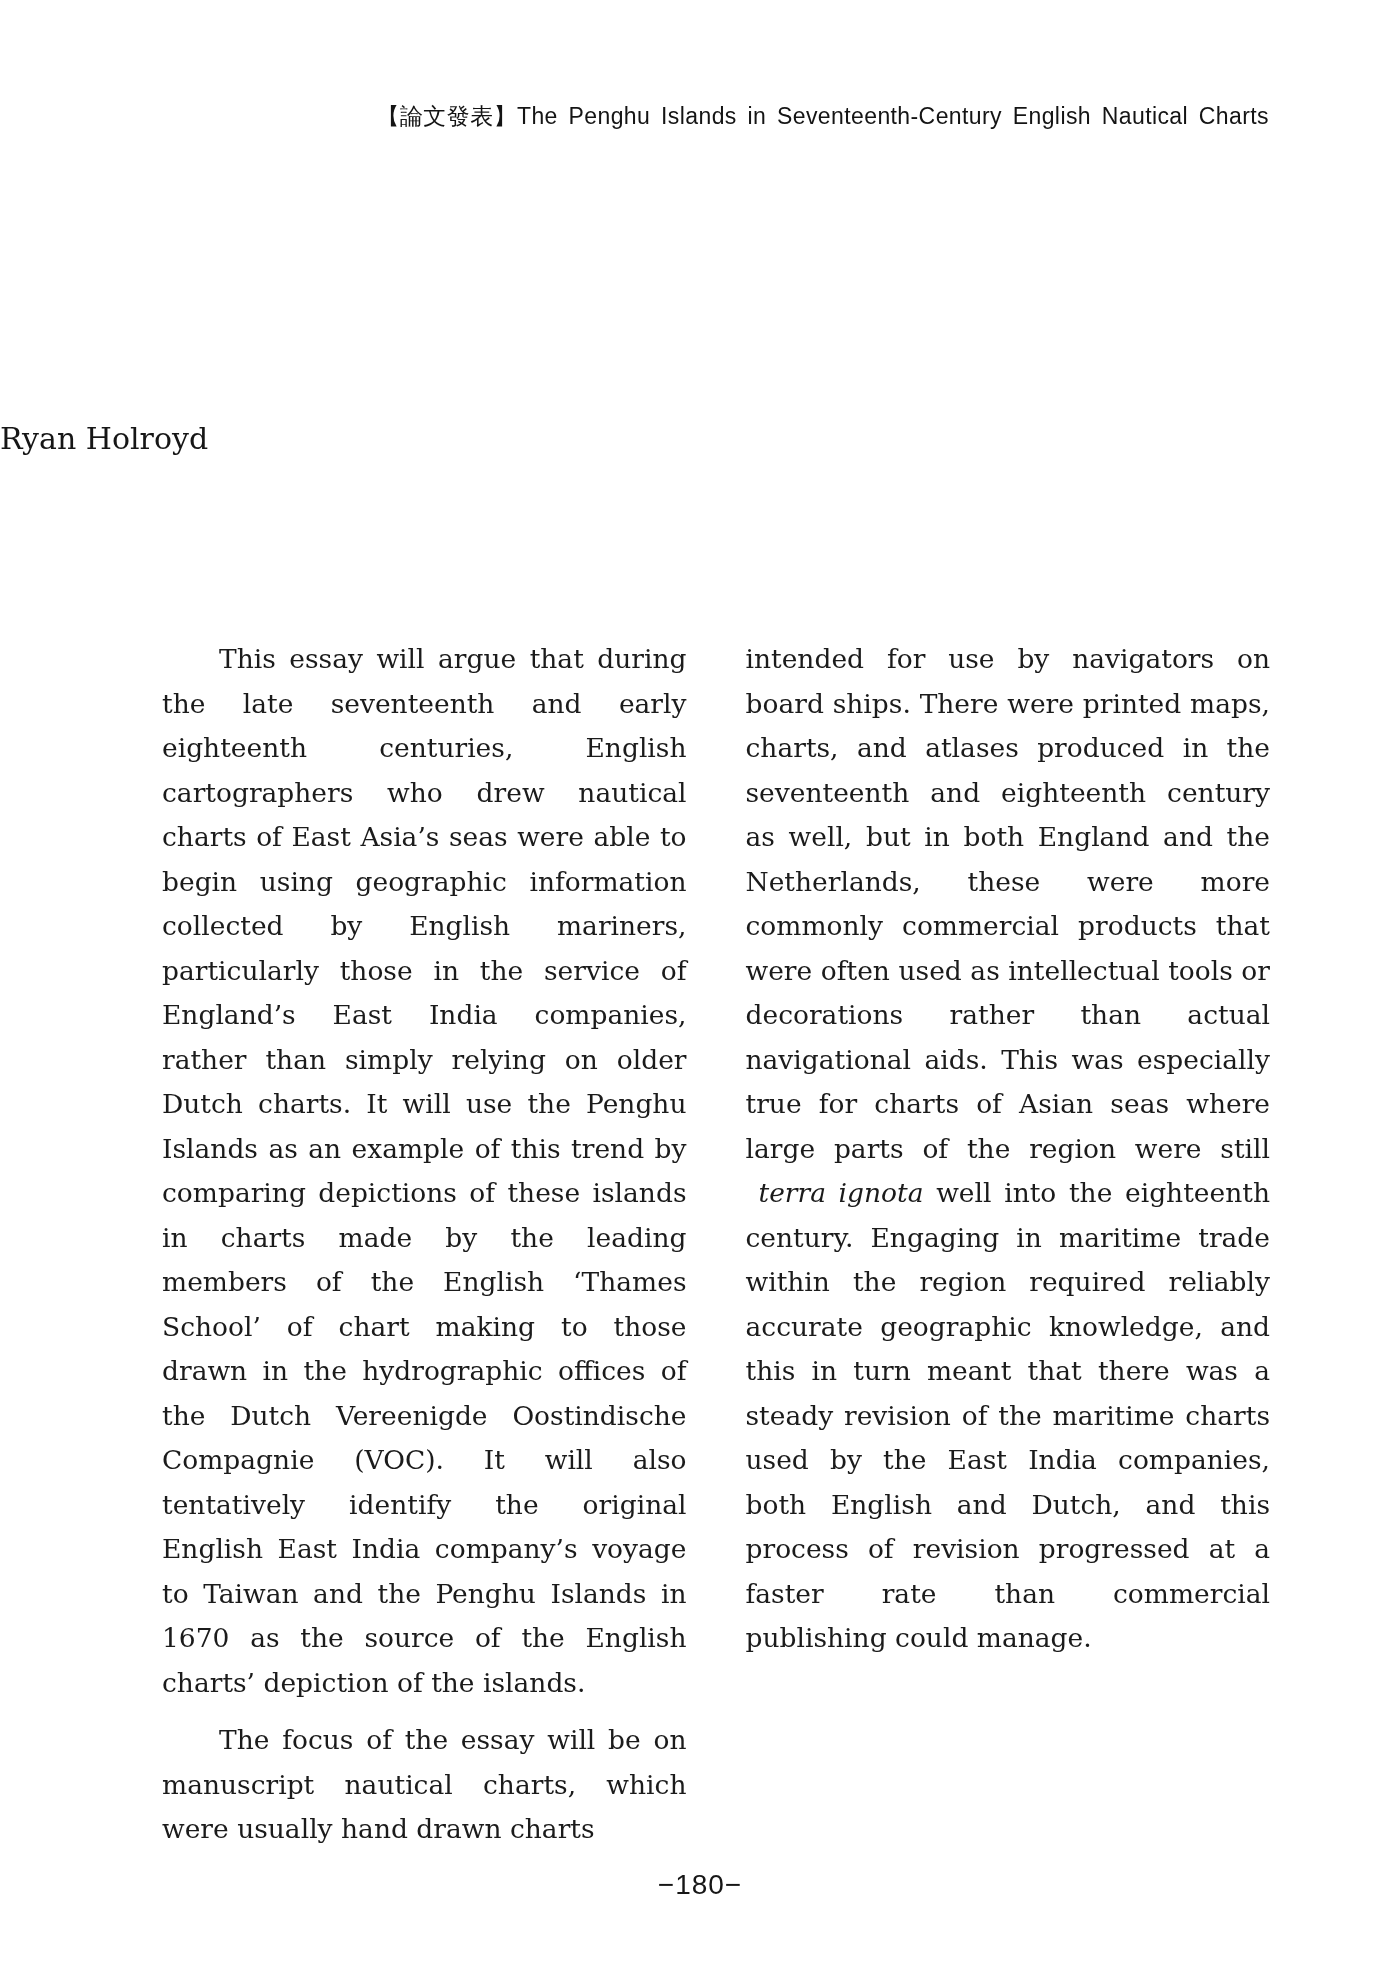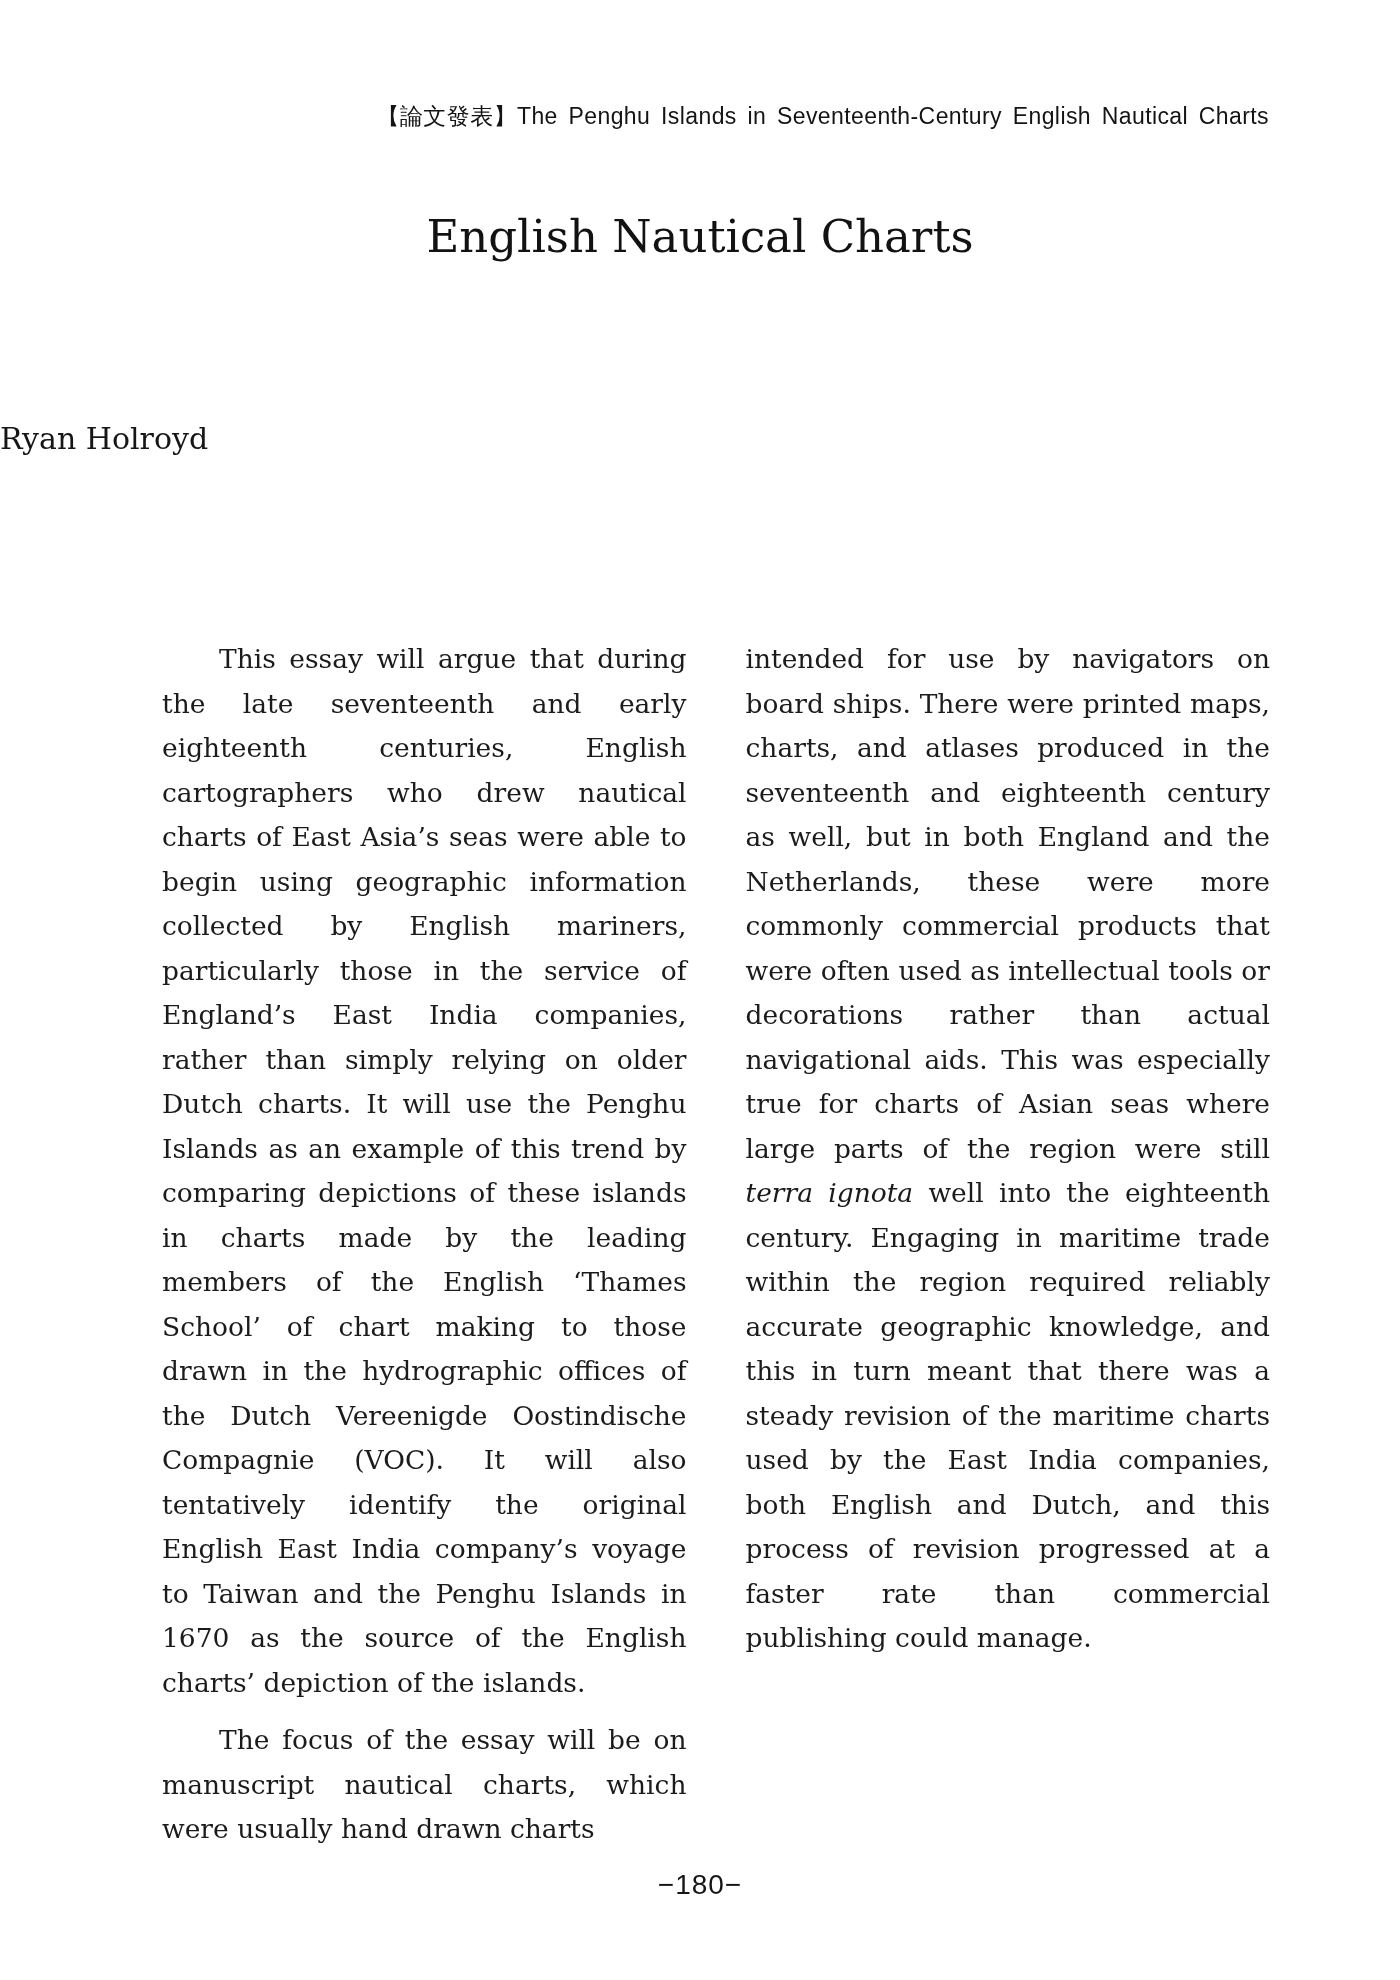--- a/index.html
+++ b/index.html
@@ -65,20 +65,21 @@
   }
   .body-columns p {
     margin: 0 0 13px 0;
     text-indent: 57px;
   }
   .body-columns p.continuation {
     text-indent: 0;
   }
   .italic {
     font-style: italic;
+    margin-left: 13px;
   }
   .page-footer {
     position: absolute;
     top: 1869px;
     left: 0;
     width: 100%;
     text-align: center;
     font-family: "Liberation Sans", sans-serif;
     font-size: 28px;
     letter-spacing: 1px;
@@ -86,21 +87,20 @@
   }
 </style>
 </head>
 <body>
 
 <div class="page">
 
   <div class="running-header">【論文發表】The Penghu Islands in Seventeenth-Century English Nautical Charts</div>
 
   <div class="paper-title">
-    <div>English Nautical Charts</div>
   </div>
 
   <div class="author">Ryan Holroyd</div>
 
   <div class="body-columns">
     <div class="col">
       <p>This essay will argue that during the late seventeenth and early eighteenth centuries, English cartographers who drew nautical charts of East Asia’s seas were able to begin using geographic information collected by English mariners, particularly those in the service of England’s East India companies, rather than simply relying on older Dutch charts. It will use the Penghu Islands as an example of this trend by comparing depictions of these islands in charts made by the leading members of the English ‘Thames School’ of chart making to those drawn in the hydrographic offices of the Dutch Vereenigde Oostindische Compagnie (VOC). It will also tentatively identify the original English East India company’s voyage to Taiwan and the Penghu Islands in 1670 as the source of the English charts’ depiction of the islands.</p>
       <p>The focus of the essay will be on manuscript nautical charts, which were usually hand drawn charts</p>
     </div>
     <div class="col">

